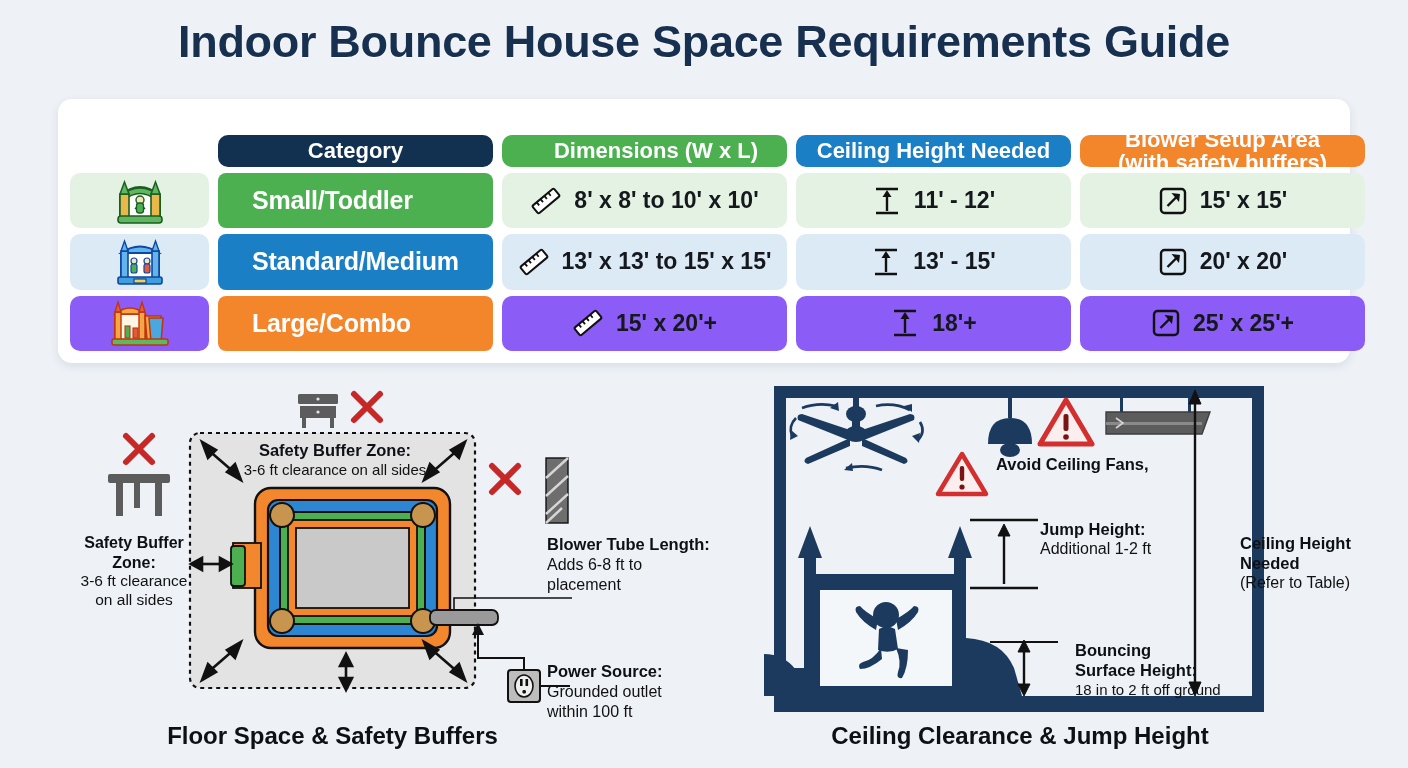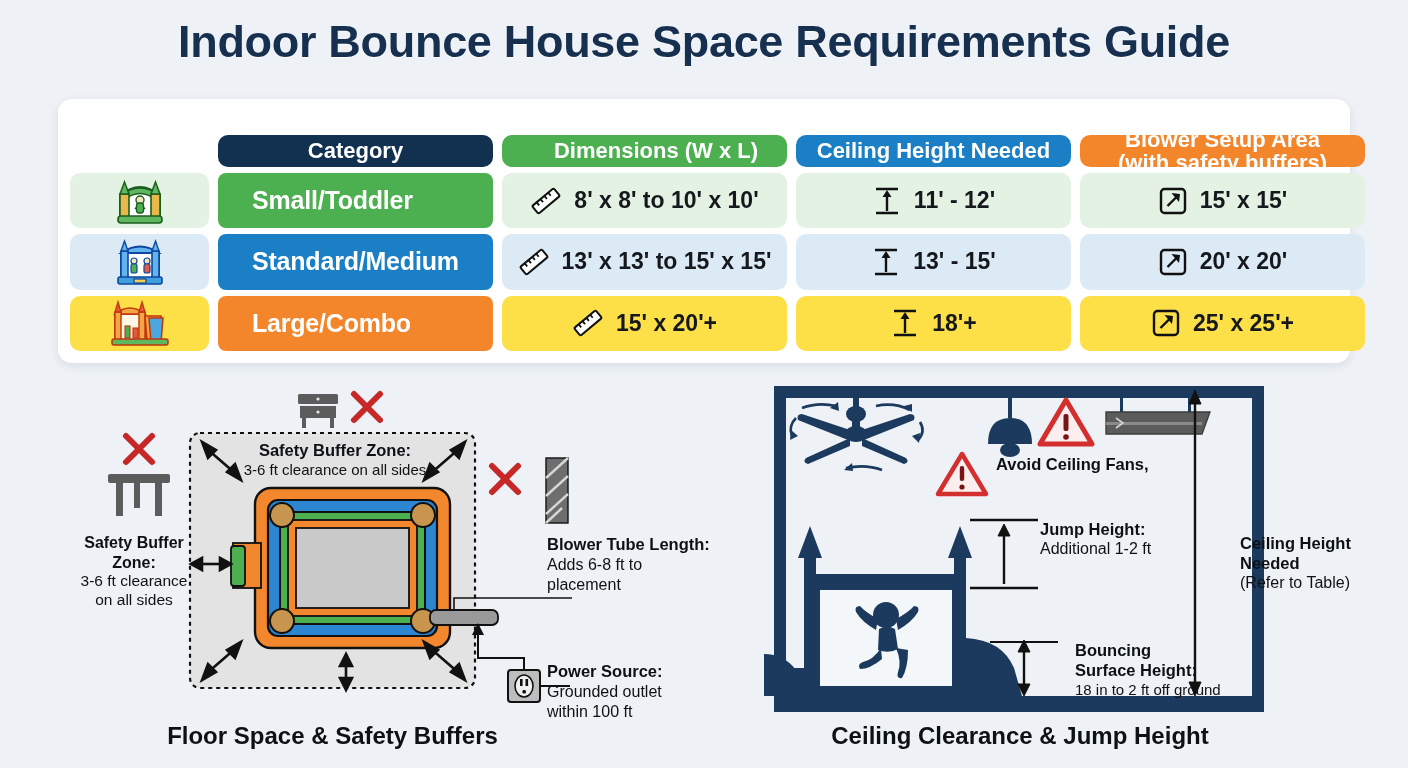--- a/index.html
+++ b/index.html
@@ -63,21 +63,21 @@
   .val-cell {
     border-radius: 10px;
     display: flex; align-items: center; justify-content: center;
     gap: 12px;
     font-size: 23px; font-weight: bold; color: #15181c;
   }
   .val-cell.ctr { justify-content: center; }
 
   .tint-green  { background: #e3f2e2; }
   .tint-blue   { background: #dceaf6; }
-  .tint-orange { background: #fde047; }
+  .tint-orange { background: #8b5cf6; }
 
   .pill-green  { background: #4caf50; }
   .pill-blue   { background: #1a7fc4; }
   .pill-orange { background: #f3852b; }
 
   
   .panel-left  { position: absolute; left: 30px;  top: 378px; width: 690px; height: 335px; }
   .panel-right { position: absolute; left: 740px; top: 378px; width: 650px; height: 335px; }
 
   .caption {

